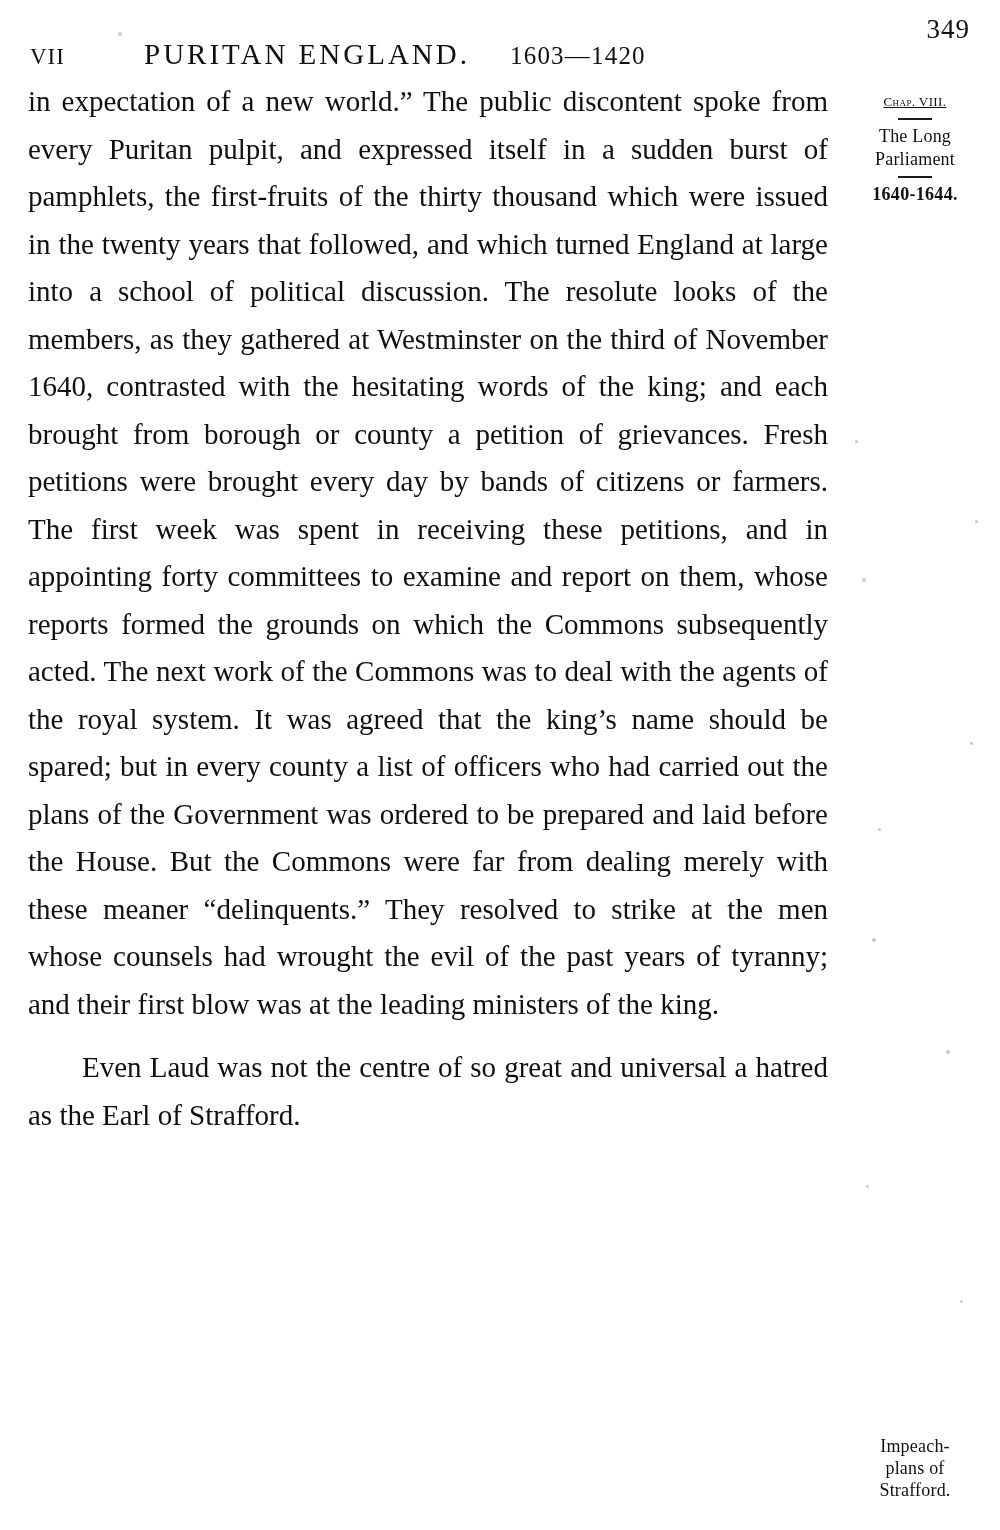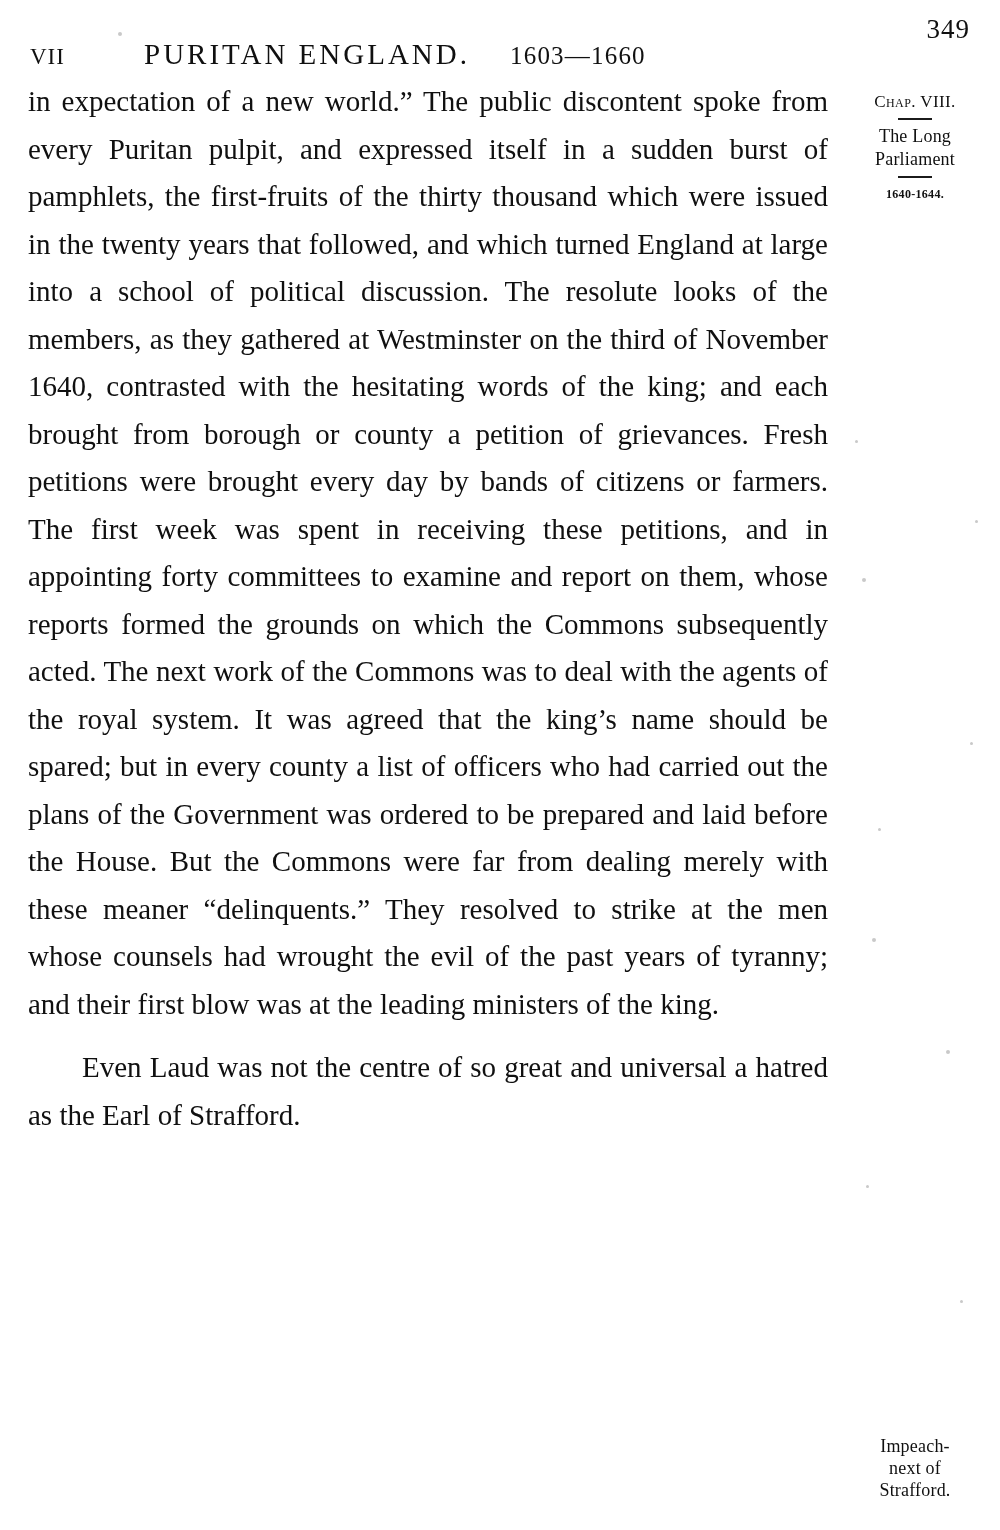--- a/index.html
+++ b/index.html
@@ -91,38 +91,39 @@
     font-size: 17.5px;
     line-height: 23px;
     text-align: center;
     letter-spacing: 0.2px;
   }
   .mn-1 { top: 90px; }
   .mn-2 { top: 1435px; font-family: Liberation Serif, serif; }
 
   .mn-chap {
     font-variant: small-caps;
-    font-size: 17px;
+    font-size: 13px;
     letter-spacing: 0.4px;
     white-space: nowrap;
+    text-decoration: underline;
   }
   .mn-rule {
     width: 34px;
     height: 2px;
     background: #1b1b1b;
     margin: 5px auto 5px auto;
   }
   .mn-bold {
     font-weight: normal;
     font-size: 18px;
     line-height: 23px;
   }
   .mn-years {
     font-weight: bold;
-    font-size: 12px;
+    font-size: 18px;
     letter-spacing: 0.3px;
   }
   .mn-plain {
     font-size: 18px;
     line-height: 22px;
   }
 
   
   .speck {
     position: absolute;
@@ -131,41 +132,41 @@
   }
 </style>
 </head>
 <body>
 
 <div class="page">
 
   <div class="running-head">
     <span class="rh-folio-left">VII</span>
     <span class="rh-title">PURITAN ENGLAND.</span>
-    <span class="rh-dates">1603—1660</span>
+    <span class="rh-dates">1603—1420</span>
   </div>
   <div class="rh-folio-right" style="position:absolute; top:14px; right:30px;">349</div>
 
   <div class="text-col">
     <p>in expectation of a new world.”  The public discontent spoke from every Puritan pulpit, and expressed itself in a sudden burst of pamphlets, the first-fruits of the thirty thousand which were issued in the twenty years that followed, and which turned England at large into a school of political discussion.  The resolute looks of the members, as they gathered at Westminster on the third of November 1640, contrasted with the hesitating words of the king; and each brought from borough or county a petition of grievances.  Fresh petitions were brought every day by bands of citizens or farmers.  The first week was spent in receiving these petitions, and in appointing forty committees to examine and report on them, whose reports formed the grounds on which the Commons subsequently acted.  The next work of the Commons was to deal with the agents of the royal system.  It was agreed that the king’s name should be spared; but in every county a list of officers who had carried out the plans of the Government was ordered to be prepared and laid before the House.  But the Commons were far from dealing merely with these meaner “delinquents.”  They resolved to strike at the men whose counsels had wrought the evil of the past years of tyranny; and their first blow was at the leading ministers of the king.</p>
     <p class="indent">Even Laud was not the centre of so great and universal a hatred as the Earl of Strafford.</p>
   </div>
 
   <div class="margin-note mn-1">
     <div class="mn-chap">Chap. VIII.</div>
     <div class="mn-rule"></div>
     <div class="mn-bold">The Long</div>
     <div class="mn-bold">Parliament</div>
     <div class="mn-rule"></div>
     <div class="mn-years">1640-1644.</div>
   </div>
 
   <div class="margin-note mn-2">
     <div class="mn-plain">Impeach-</div>
-    <div class="mn-plain">next of</div>
+    <div class="mn-plain">plans of</div>
     <div class="mn-plain">Strafford.</div>
   </div>
 
   <div class="speck" style="left:855px; top:440px; width:3px; height:3px;"></div>
   <div class="speck" style="left:975px; top:520px; width:3px; height:3px;"></div>
   <div class="speck" style="left:862px; top:578px; width:4px; height:4px;"></div>
   <div class="speck" style="left:970px; top:742px; width:3px; height:3px;"></div>
   <div class="speck" style="left:878px; top:828px; width:3px; height:3px;"></div>
   <div class="speck" style="left:872px; top:938px; width:4px; height:4px;"></div>
   <div class="speck" style="left:946px; top:1050px; width:4px; height:4px;"></div>

